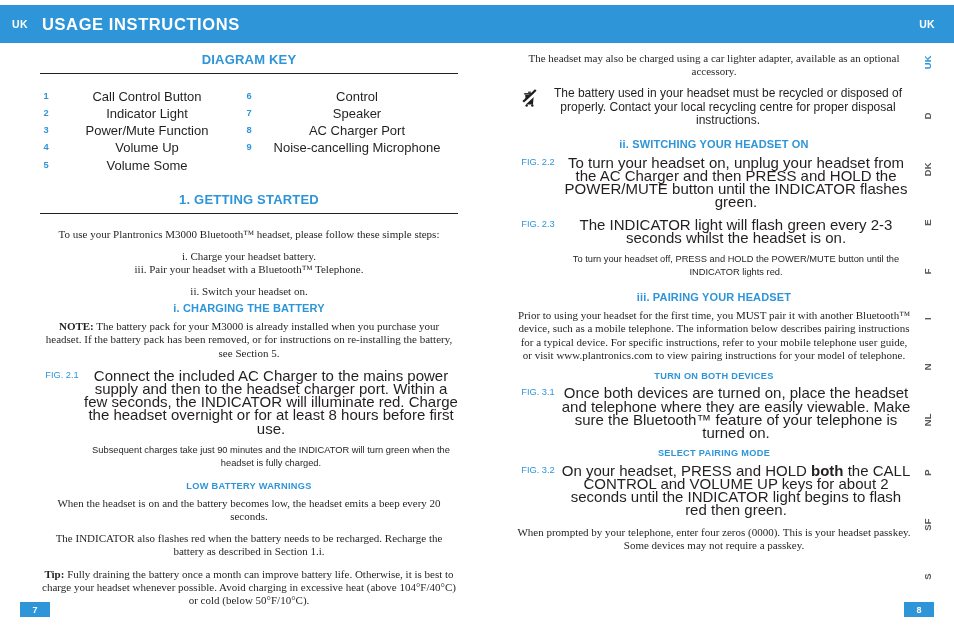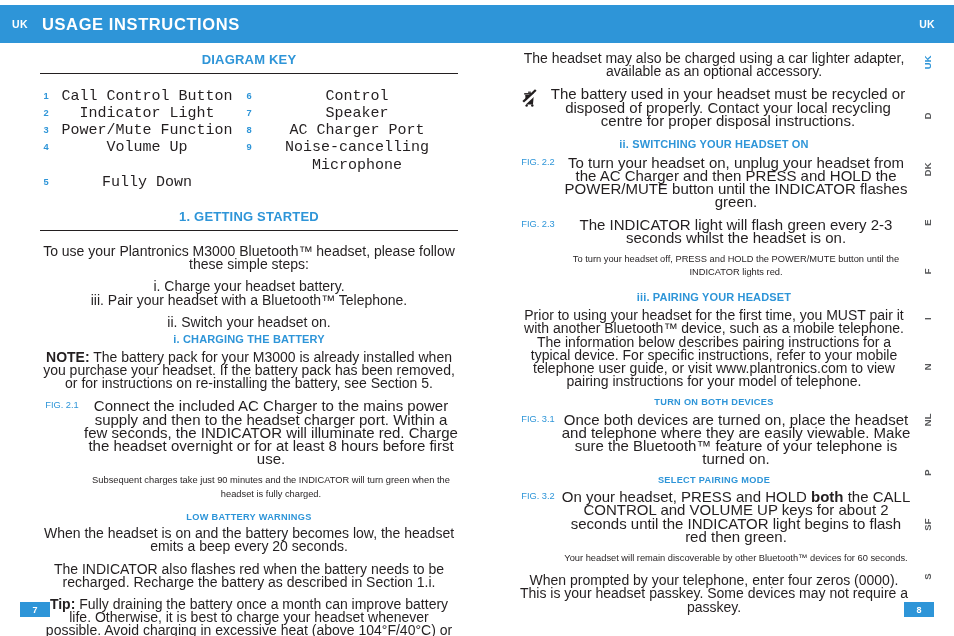--- a/index.html
+++ b/index.html
@@ -95,46 +95,46 @@
     color: #2e95d8;
     font-size: 9.2px;
     font-weight: bold;
     letter-spacing: 0.3px;
     margin: 0 0 4px 0;
     line-height: 1.25;
   }
 
   
   p.body {
-    font-size: 14px;
+    font-size: 11px;
     line-height: 13.2px;
     margin: 0 0 9px 0;
     color: #231f20;
+    font-family: Liberation Serif, serif;
   }
   p.body.tight { margin-bottom: 0; }
 
   
   .key-grid {
     display: grid;
     grid-template-columns: 12px 190px 14px auto;
     row-gap: 0px;
     align-items: start;
     margin-top: 3px;
   }
   .key-num {
     color: #2e95d8;
     font-size: 9.3px;
     font-weight: bold;
     line-height: 17.3px;
   }
   .key-label {
-    font-size: 15px;
+    font-size: 13px;
     line-height: 17.3px;
     color: #231f20;
-    font-family: Liberation Mono, monospace;
   }
 
   
   .fig-row {
     display: flex;
     margin-bottom: 9px;
   }
   .fig-tag {
     color: #2e95d8;
     font-size: 9.3px;
@@ -161,21 +161,21 @@
   .weee-row {
     display: flex;
     margin: 2px 0 11px 0;
   }
   .weee-icon {
     flex: 0 0 28px;
     width: 28px;
     padding-top: 1px;
   }
   .weee-text {
-    font-size: 15px;
+    font-size: 12px;
     line-height: 13.2px;
     flex: 1 1 auto;
   }
 
   
   .pagenum {
     position: absolute;
     bottom: 19px;
     width: 30px; height: 15px;
     background: #2e95d8;
@@ -246,21 +246,21 @@
       <span class="key-label">Power/Mute Function</span>
       <span class="key-num">8</span>
       <span class="key-label">AC Charger Port</span>
 
       <span class="key-num">4</span>
       <span class="key-label">Volume Up</span>
       <span class="key-num">9</span>
       <span class="key-label">Noise-cancelling Microphone</span>
 
       <span class="key-num">5</span>
-      <span class="key-label">Fully Down</span>
+      <span class="key-label">Volume Some</span>
       <span></span>
       <span></span>
     </div>
 
     <div style="height:18px"></div>
     <h2 class="sec-head">1. GETTING STARTED</h2>
     <hr class="sec-rule">
 
     <p class="body">To use your Plantronics M3000 Bluetooth™ headset, please follow these simple steps:</p>
 
@@ -340,21 +340,20 @@
       <span class="fig-text">Once both devices are turned on, place the headset and telephone where they are easily viewable. Make sure the Bluetooth™ feature of your telephone is turned on.</span>
     </div>
 
     <h4 class="minor-head">SELECT PAIRING MODE</h4>
 
     <div class="fig-row">
       <span class="fig-tag">FIG. 3.2</span>
       <span class="fig-text"><span>On your headset, PRESS and HOLD </span><b>both</b><span> the CALL CONTROL and VOLUME UP keys for about 2 seconds until the INDICATOR light begins to flash red then green.</span></span>
     </div>
 
-    <div class="fig-indent">Your headset will remain discoverable by other Bluetooth™ devices for 60 seconds.</div>
 
 
     <p class="body">When prompted by your telephone, enter four zeros (0000). This is your headset passkey. Some devices may not require a passkey.</p>
   </div>
 
   <div class="lang-rail">
     <span class="lang-tab active">UK</span>
     <span class="lang-tab">D</span>
     <span class="lang-tab">DK</span>
     <span class="lang-tab">E</span>

